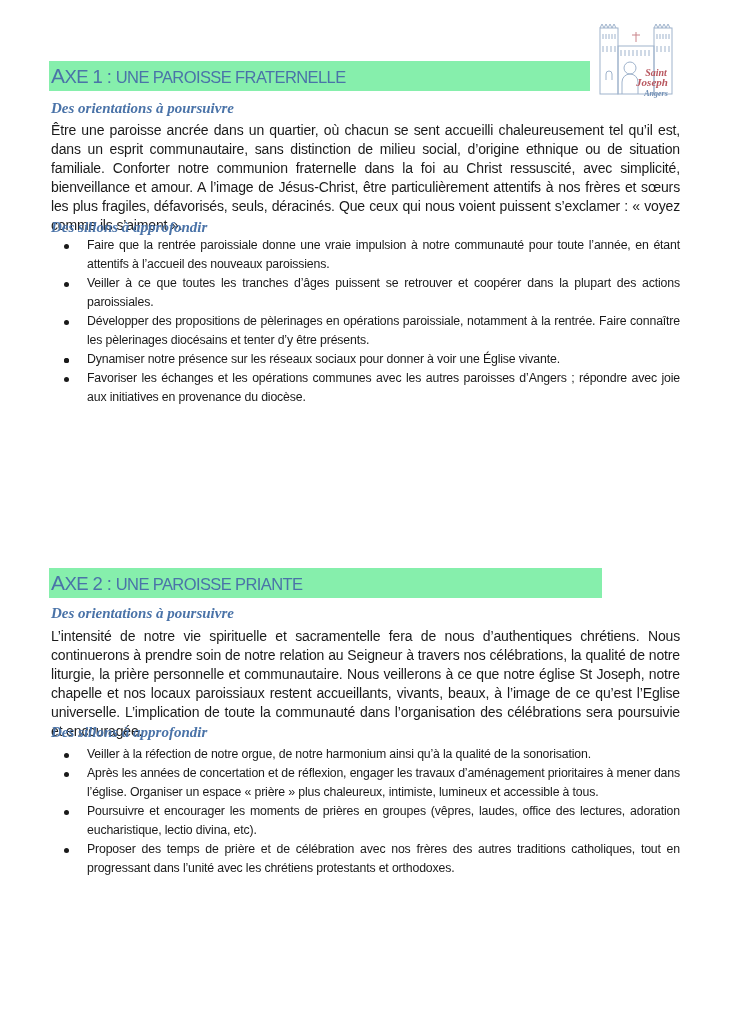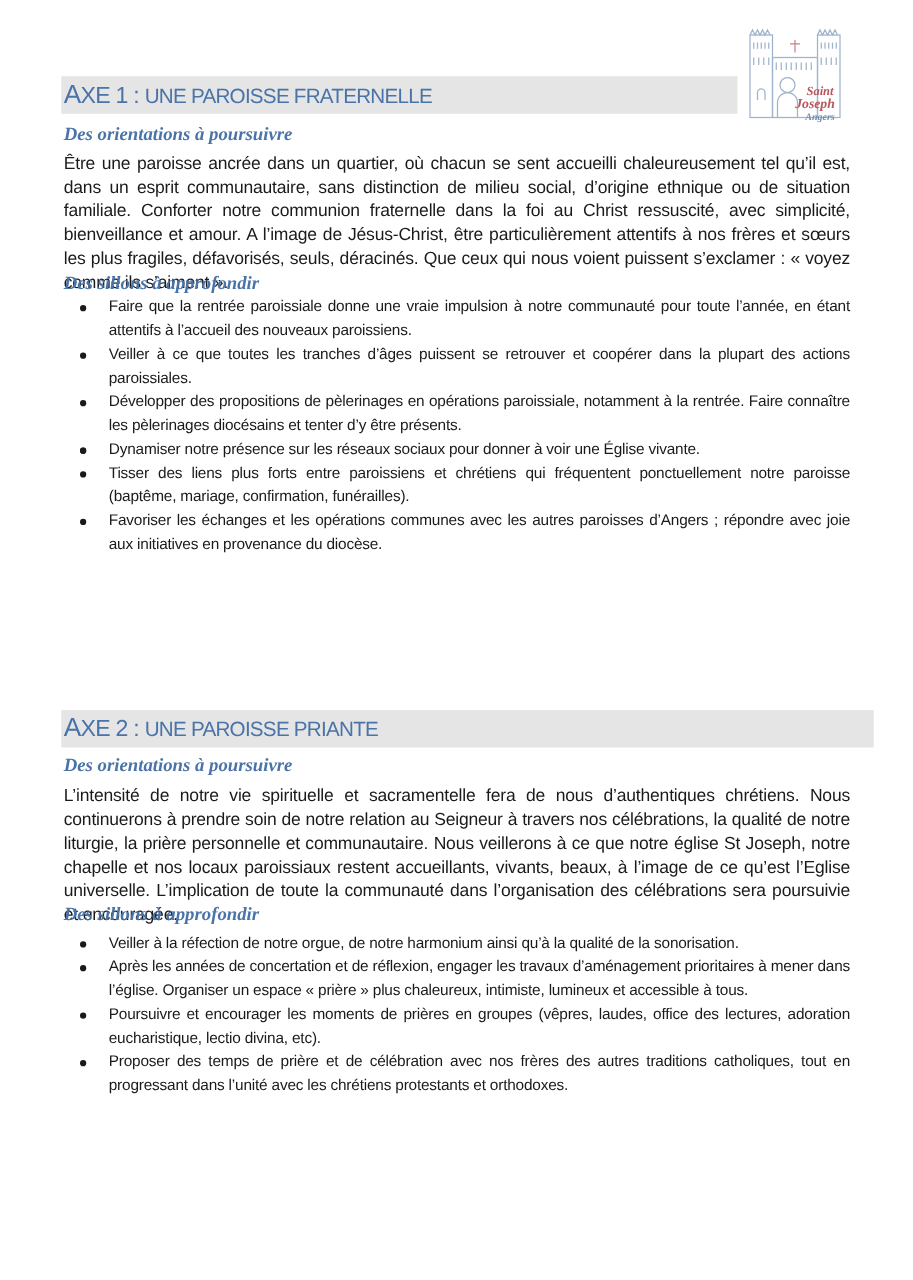--- a/index.html
+++ b/index.html
@@ -1,22 +1,22 @@
 <!DOCTYPE html>
 <html><head>
 <meta charset="utf-8">
 <style>
   html, body { margin: 0; padding: 0; background: #ffffff; }
   body { width: 730px; height: 1024px; position: relative; overflow: hidden;
          font-family: "Liberation Sans", sans-serif; color: #1a1a1a; }
   .page { position: absolute; left: 0; top: 0; width: 730px; height: 1024px; }
   .logo { position: absolute; left: 596px; top: 18px; width: 84px; height: 84px; font-weight: bold; }
-  .axe-band { position: absolute; left: 49px; height: 30px; background: #e5e5e5; }
+  .axe-band { position: absolute; left: 49px; height: 30px; background: #86efac; }
   .axe-band.a1 { top: 61px; width: 541px; }
-  .axe-band.a2 { top: 568px; width: 650px; }
+  .axe-band.a2 { top: 568px; width: 553px; }
   .axe-title { position: absolute; left: 2px; top: 3px; color: #4a73a8; white-space: nowrap;
                font-family: "Liberation Sans", sans-serif; font-size: 18.5px; letter-spacing: -0.6px; }
   .axe-title .big { font-size: 21px; }
   .axe-title .sm { font-size: 16.5px; }
   .sub { position: absolute; left: 51px; color: #4a73a8; font-family: "Liberation Serif", serif;
          font-weight: bold; font-style: italic; font-size: 15px; white-space: nowrap; }
   .para { position: absolute; left: 51px; width: 629px; font-size: 14px; line-height: 19px;
           text-align: justify; letter-spacing: -0.15px; }
   .list { position: absolute; left: 51px; width: 629px; margin: 0; padding: 0; list-style: none; }
   .list li { position: relative; padding-left: 36px; font-size: 12.3px; line-height: 19px;
@@ -59,21 +59,20 @@
   <div class="sub" style="top:100px;">Des orientations à poursuivre</div>
   <div class="para" style="top:121px;">Être une paroisse ancrée dans un quartier, où chacun se sent accueilli chaleureusement tel qu’il est, dans un esprit communautaire, sans distinction de milieu social, d’origine ethnique ou de situation familiale. Conforter notre communion fraternelle dans la foi au Christ ressuscité, avec simplicité, bienveillance et amour. A l’image de Jésus-Christ, être particulièrement attentifs à nos frères et sœurs les plus fragiles, défavorisés, seuls, déracinés. Que ceux qui nous voient puissent s’exclamer : « voyez comme ils s’aiment ».</div>
 
   <div class="sub" style="top:219px;">Des sillons à approfondir</div>
   <ul class="list" style="top:236px;">
     <li><span class="dot"></span><span>Faire que la rentrée paroissiale donne une vraie impulsion à notre communauté pour toute l’année, en étant attentifs à l’accueil des nouveaux paroissiens.</span></li>
     <li><span class="dot"></span><span>Veiller à ce que toutes les tranches d’âges puissent se retrouver et coopérer dans la plupart des actions paroissiales.</span></li>
     <li><span class="dot"></span><span>Développer des propositions de pèlerinages en opérations paroissiale, notamment à la rentrée. Faire connaître les pèlerinages diocésains et tenter d’y être présents.</span></li>
     <li><span class="dot"></span></li>
     <li><span class="dot"></span><span>Dynamiser notre présence sur les réseaux sociaux pour donner à voir une Église vivante.</span></li>
-    <li><span class="dot"></span><span>Tisser des liens plus forts entre paroissiens et chrétiens qui fréquentent ponctuellement notre paroisse (baptême, mariage, confirmation, funérailles).</span></li>
     <li><span class="dot"></span><span>Favoriser les échanges et les opérations communes avec les autres paroisses d’Angers ; répondre avec joie aux initiatives en provenance du diocèse.</span></li>
   </ul>
 
   <div class="axe-band a2">
     <div class="axe-title"><span class="big">A</span><span>XE 2 : </span><span class="sm">UNE PAROISSE PRIANTE</span></div>
   </div>
 
   <div class="sub" style="top:605px;">Des orientations à poursuivre</div>
   <div class="para" style="top:627px;">L’intensité de notre vie spirituelle et sacramentelle fera de nous d’authentiques chrétiens. Nous continuerons à prendre soin de notre relation au Seigneur à travers nos célébrations, la qualité de notre liturgie, la prière personnelle et communautaire. Nous veillerons à ce que notre église St Joseph, notre chapelle et nos locaux paroissiaux restent accueillants, vivants, beaux, à l’image de ce qu’est l’Eglise universelle. L’implication de toute la communauté dans l’organisation des célébrations sera poursuivie et encouragée.</div>
 

